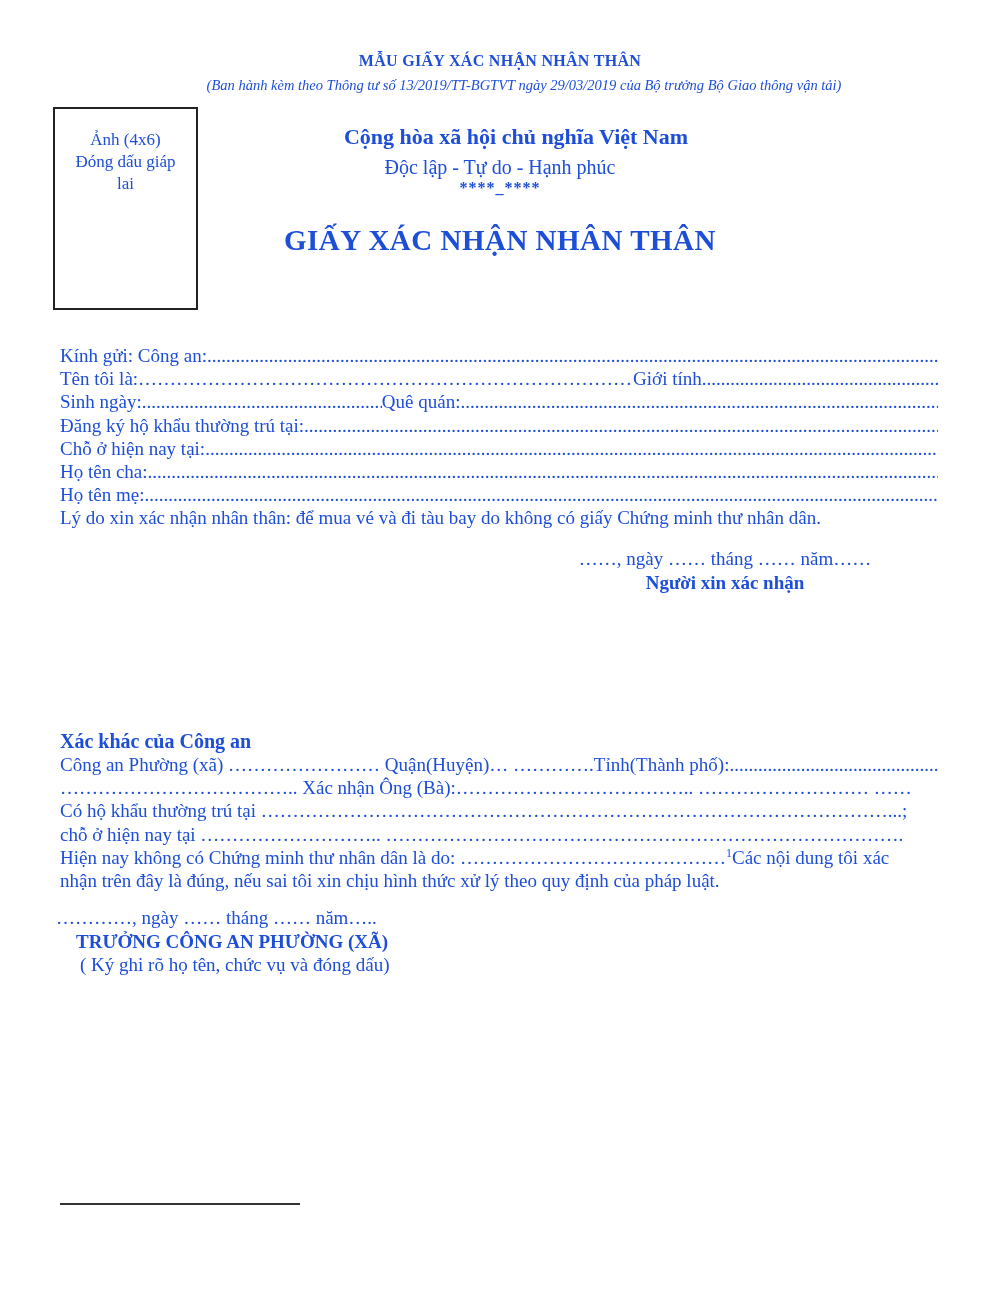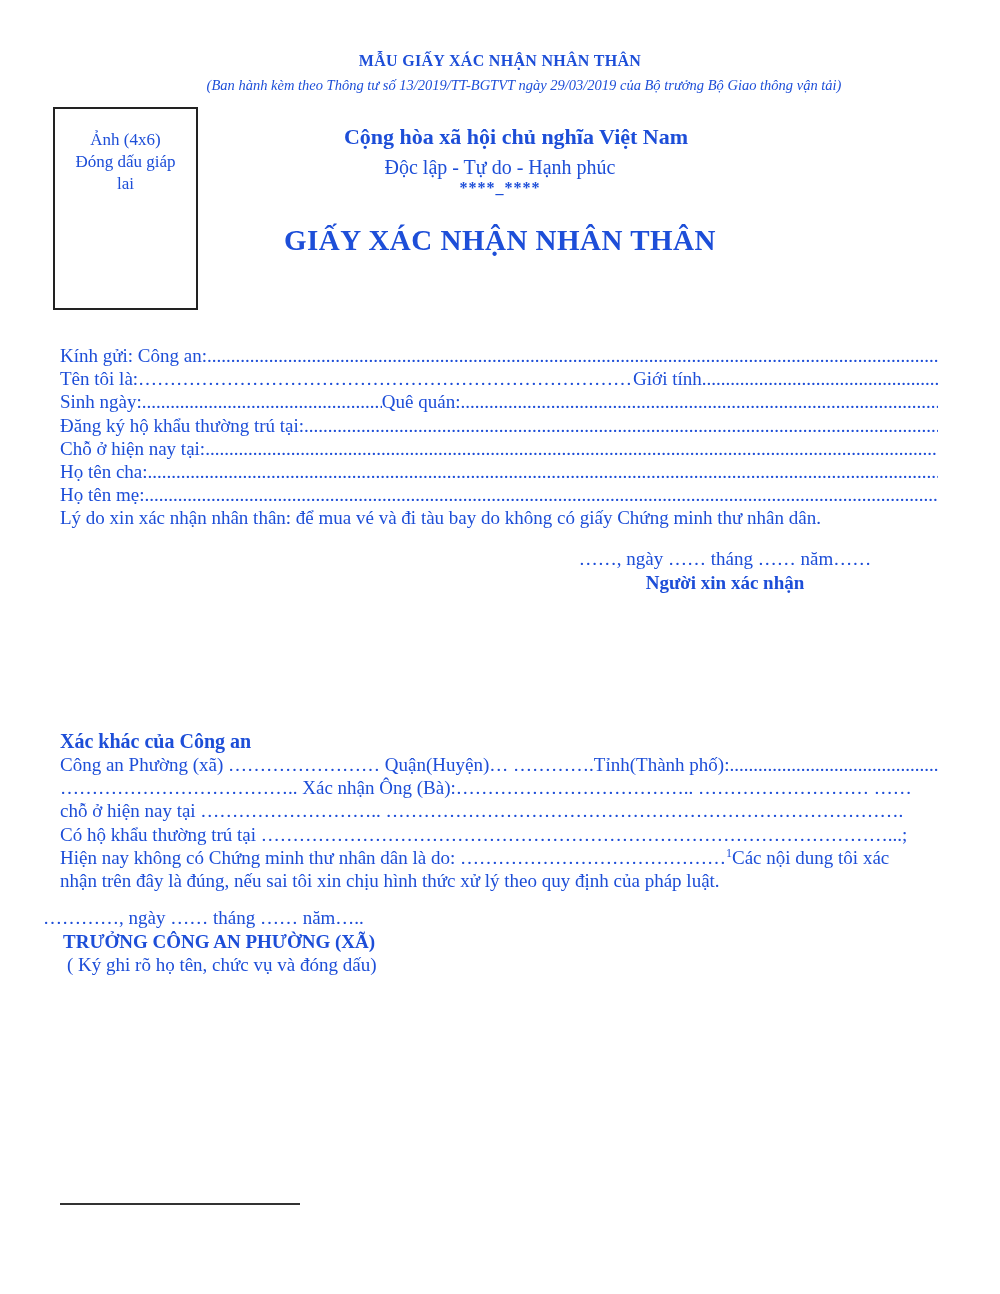--- a/index.html
+++ b/index.html
@@ -51,21 +51,21 @@
   .applicant-sign .signer { font-weight: bold; }
 
   .police {
     position: absolute; left: 60px; top: 729px; width: 878px;
     font-size: 19px; line-height: 23.2px;
   }
   .police-heading { font-size: 20px; font-weight: bold; line-height: 24px; }
   sup.ref { font-size: 12px; vertical-align: super; line-height: 0; }
 
   .police-sign {
-    position: absolute; left: 43px; top: 906px;
+    position: absolute; left: 56px; top: 906px;
     font-size: 19px; line-height: 23.5px;
   }
   .police-sign .signer { font-weight: bold; padding-left: 20px; }
   .police-sign .note { padding-left: 24px; }
 
   .footnote-rule {
     position: absolute; left: 60px; top: 1203px; width: 240px;
     border-top: 2px solid #333;
   }
   .footnote {
@@ -130,22 +130,22 @@
 
   <div class="applicant-sign">
     <div>……, ngày …… tháng …… năm……</div>
     <div class="signer">Người xin xác nhận</div>
   </div>
 
   <div class="police">
     <div class="police-heading">Xác khác của Công an</div>
     <div class="plain-line">Công an Phường (xã) …………………… Quận(Huyện)… ………….Tỉnh(Thành phố):.........................................................</div>
     <div class="plain-line">……………………………….. Xác nhận Ông (Bà):……………………………….. ……………………… ……</div>
+    <div class="plain-line">Có hộ khẩu thường trú tại ………………………………………………………………………………………...;</div>
     <div class="plain-line">chỗ ở hiện nay tại ……………………….. ……………………………………………………………………….</div>
-    <div class="plain-line">Có hộ khẩu thường trú tại ………………………………………………………………………………………...;</div>
     <div class="plain-line">
       <span>Hiện nay không có Chứng minh thư nhân dân là do: ……………………………………</span><sup class="ref">1</sup><span>Các nội dung tôi xác</span>
     </div>
     <div class="plain-line">nhận trên đây là đúng, nếu sai tôi xin chịu hình thức xử lý theo quy định của pháp luật.</div>
   </div>
 
   <div class="police-sign">
     <div>…………, ngày …… tháng …… năm…..</div>
     <div class="signer">TRƯỞNG CÔNG AN PHƯỜNG (XÃ)</div>
     <div class="note">( Ký ghi rõ họ tên, chức vụ và đóng dấu)</div>

